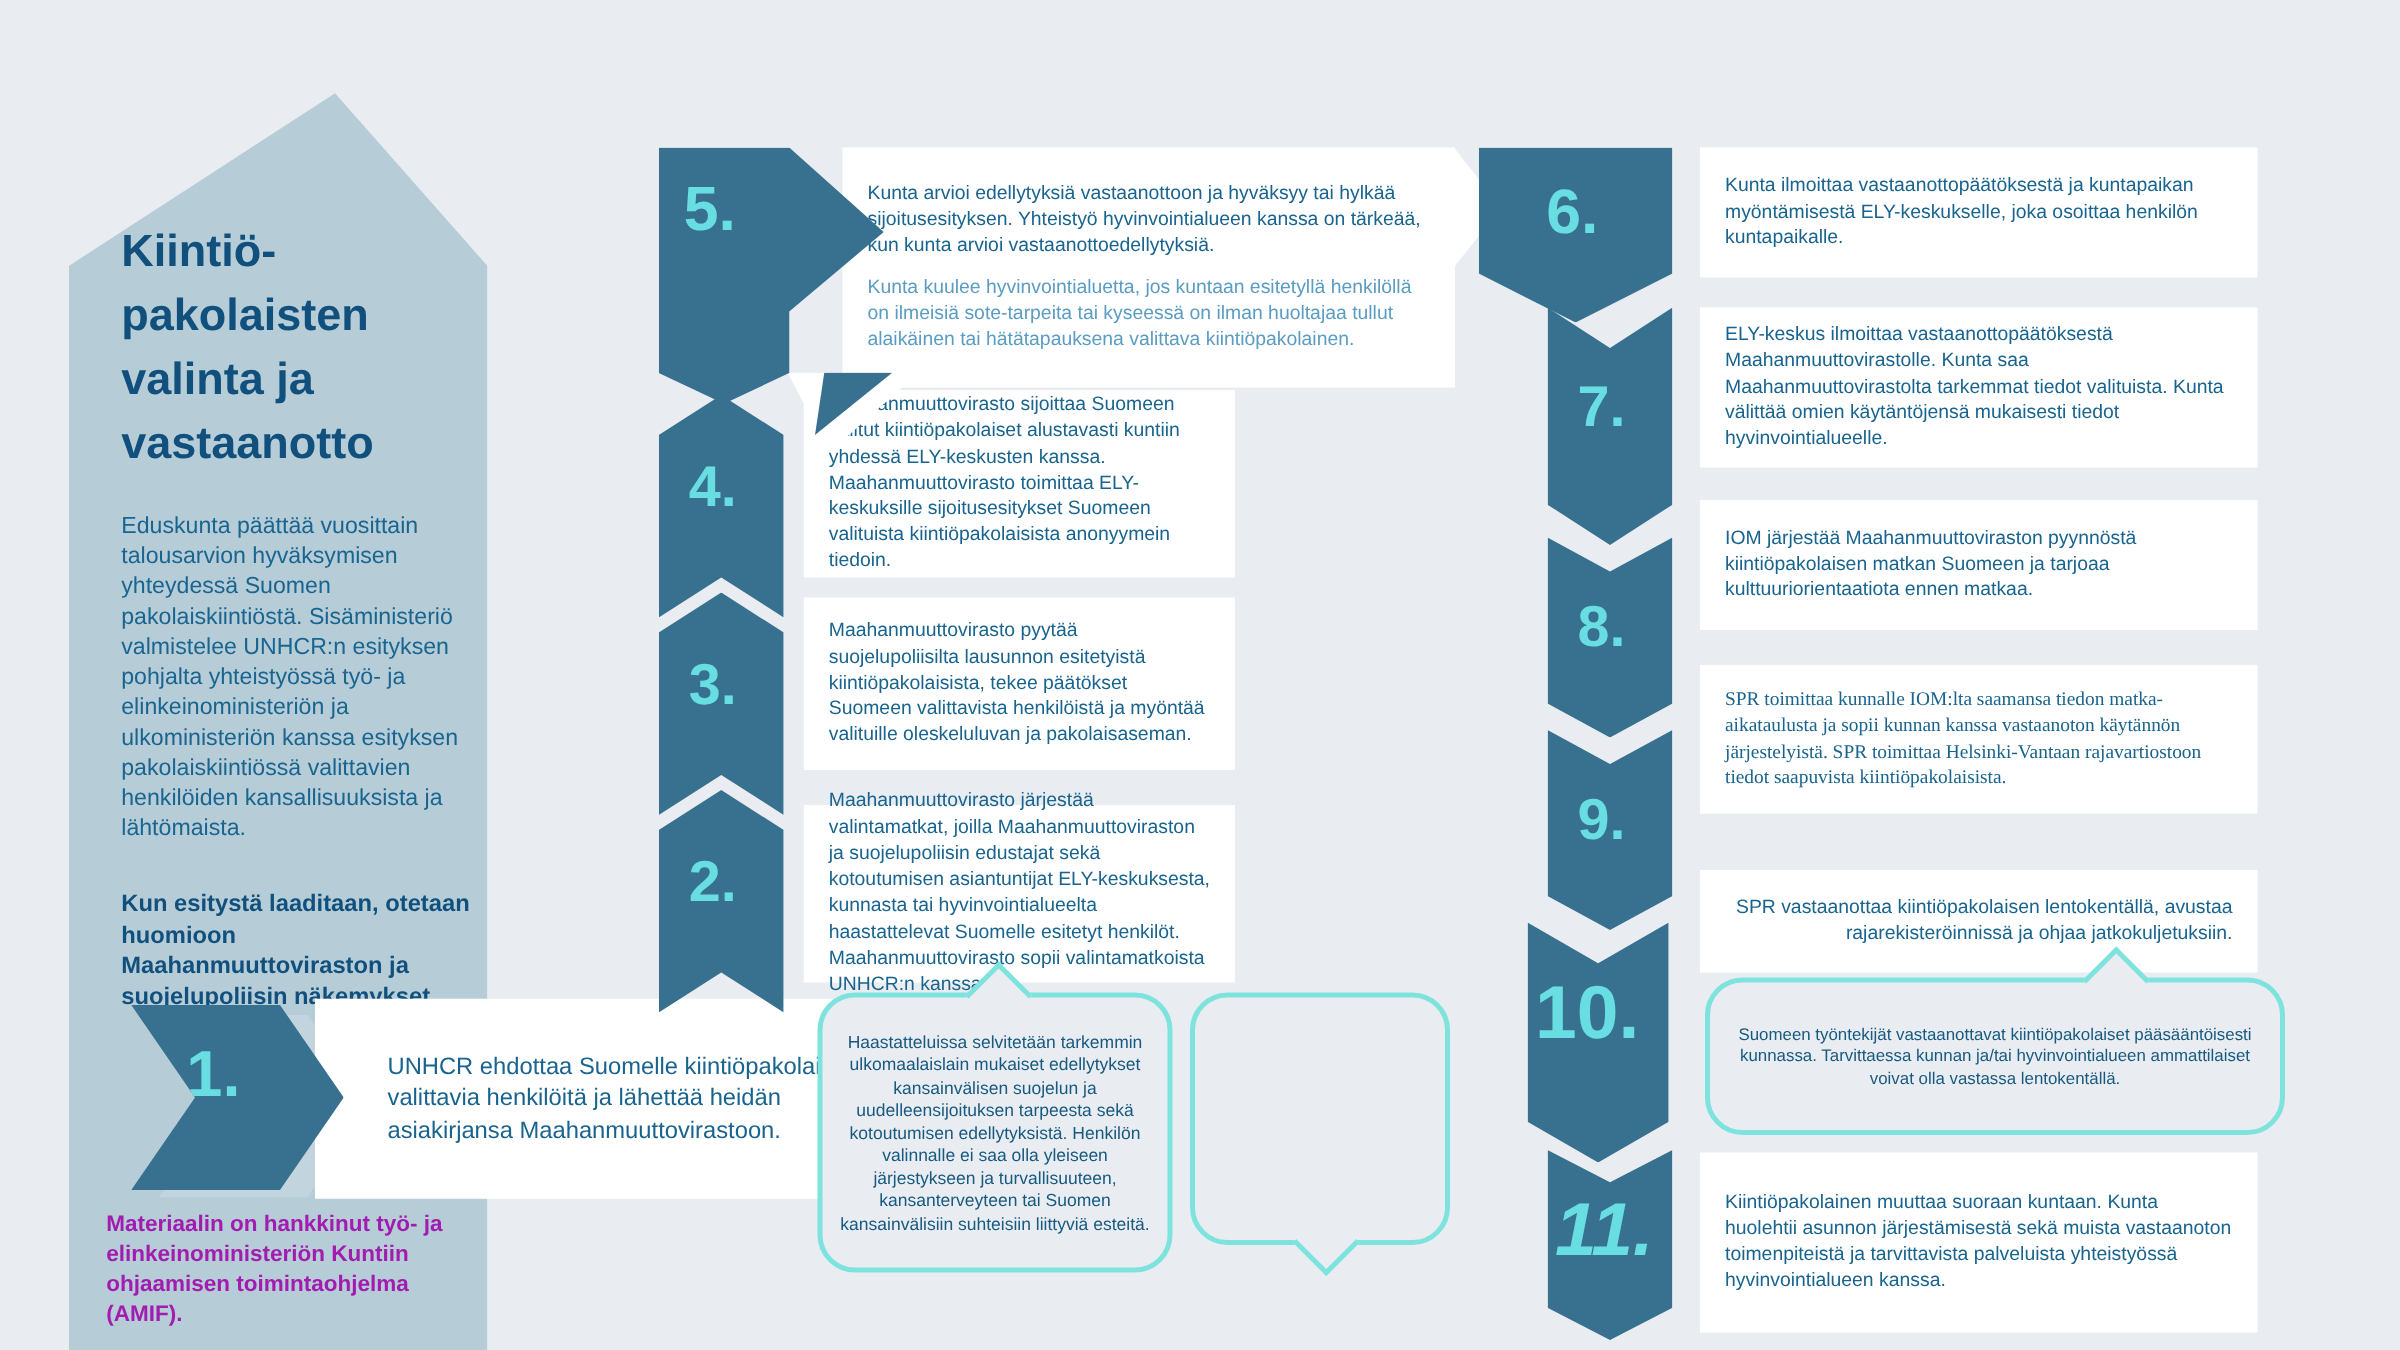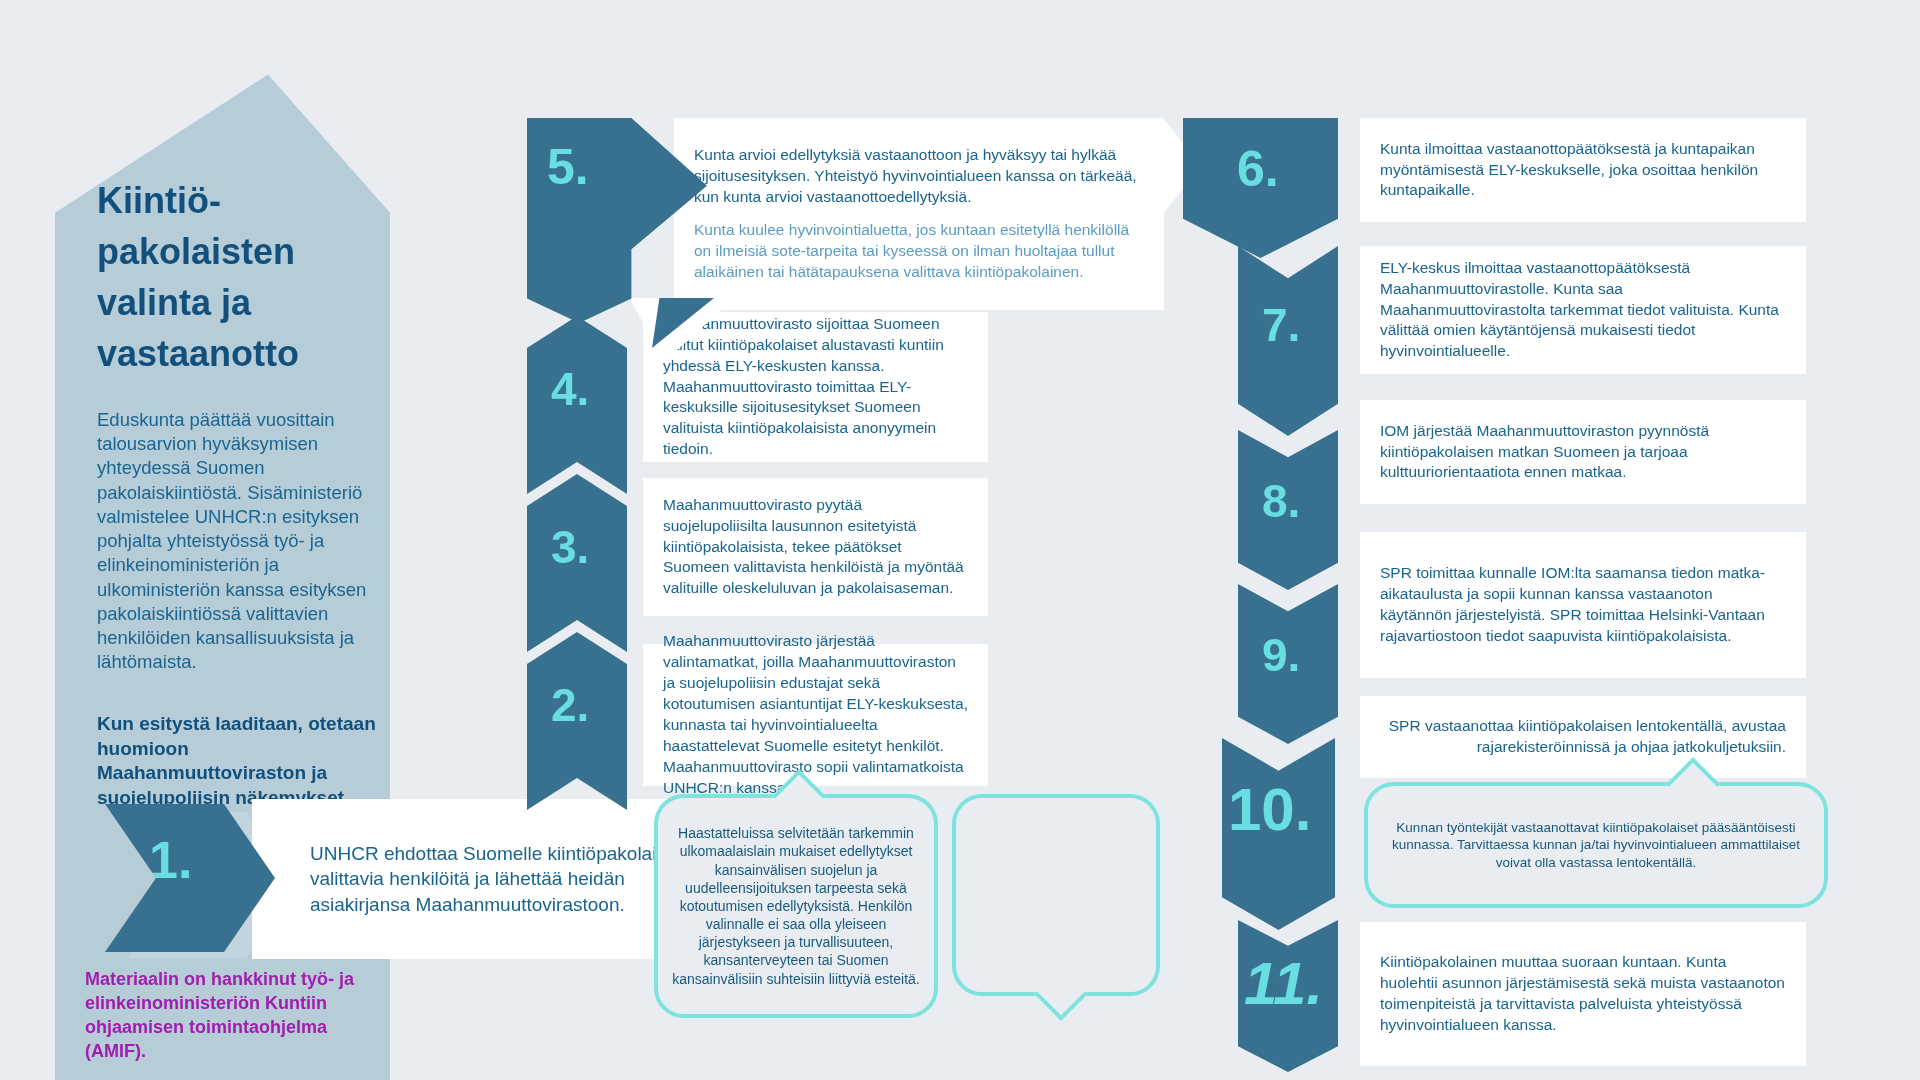--- a/index.html
+++ b/index.html
@@ -132,28 +132,28 @@
 
   <div class="abs txtbox" style="left:1360px;top:118px;width:446px;height:104px;">
     <div>Kunta ilmoittaa vastaanottopäätöksestä ja kuntapaikan myöntämisestä ELY-keskukselle, joka osoittaa henkilön kuntapaikalle.</div>
   </div>
   <div class="abs txtbox" style="left:1360px;top:246px;width:446px;height:128px;">
     <div>ELY-keskus ilmoittaa vastaanottopäätöksestä Maahanmuuttovirastolle. Kunta saa Maahanmuuttovirastolta tarkemmat tiedot valituista. Kunta välittää omien käytäntöjensä mukaisesti tiedot hyvinvointialueelle.</div>
   </div>
   <div class="abs txtbox" style="left:1360px;top:400px;width:446px;height:104px;">
     <div>IOM järjestää Maahanmuuttoviraston pyynnöstä kiintiöpakolaisen matkan Suomeen ja tarjoaa kulttuuriorientaatiota ennen matkaa.</div>
   </div>
-  <div class="abs txtbox" style="left:1360px;top:532px;width:446px;height:146px;">
+  <div class="abs txtbox" style="left:1360px;top:532px;width:446px;height:119px;font-family:Liberation Serif, serif;">
     <div>SPR toimittaa kunnalle IOM:lta saamansa tiedon matka-aikataulusta ja sopii kunnan kanssa vastaanoton käytännön järjestelyistä. SPR toimittaa Helsinki-Vantaan rajavartiostoon tiedot saapuvista kiintiöpakolaisista.</div>
   </div>
   <div class="abs txtbox" style="left:1360px;top:696px;width:446px;height:82px;text-align:right;">
     <div>SPR vastaanottaa kiintiöpakolaisen lentokentällä, avustaa rajarekisteröinnissä ja ohjaa jatkokuljetuksiin.</div>
   </div>
   <div class="abs txtbox" style="left:1360px;top:922px;width:446px;height:144px;">
     <div>Kiintiöpakolainen muuttaa suoraan kuntaan. Kunta huolehtii asunnon järjestämisestä sekä muista vastaanoton toimenpiteistä ja tarvittavista palveluista yhteistyössä hyvinvointialueen kanssa.</div>
   </div>
 
   <div class="abs bubble" style="left:1364px;top:782px;width:464px;height:126px;font-size:13.5px;">
     <span class="tail tail-up" style="right:112px;top:-21px;"></span>
-    <div>Kunnan työntekijät vastaanottavat kiintiöpakolaiset pääsääntöisesti kunnassa. Tarvittaessa kunnan ja/tai hyvinvointialueen ammattilaiset voivat olla vastassa lentokentällä.</div>
+    <div>Suomeen työntekijät vastaanottavat kiintiöpakolaiset pääsääntöisesti kunnassa. Tarvittaessa kunnan ja/tai hyvinvointialueen ammattilaiset voivat olla vastassa lentokentällä.</div>
   </div>
 
 </div>
 
 </body></html>

